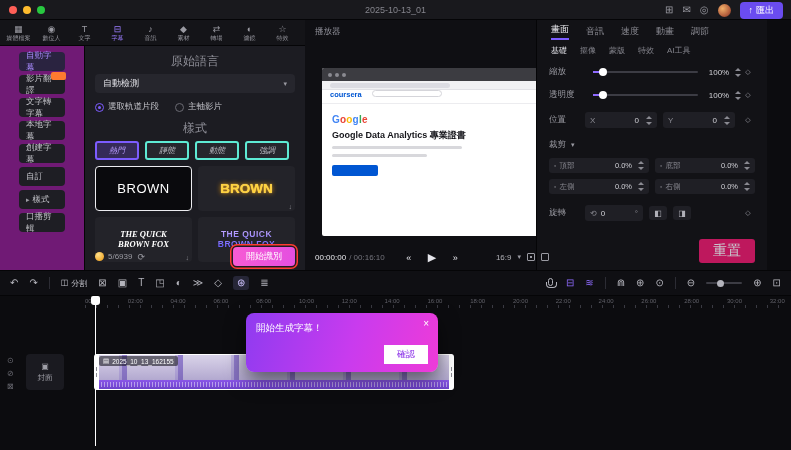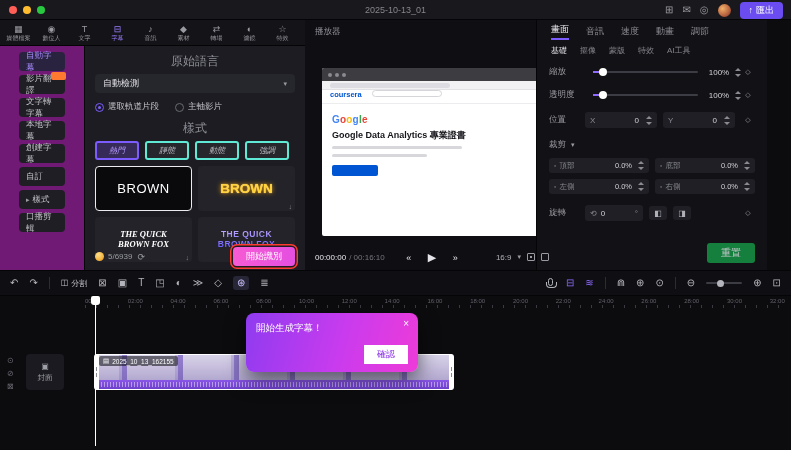--- a/index.html
+++ b/index.html
@@ -135,21 +135,21 @@
   .crop-cell { height:15px; background:#1f1f25; border-radius:3px; display:flex; align-items:center;
                padding:0 5px; font-size:7.5px; gap:3px; }
   .crop-cell .cc-ico { color:#8a8a92; font-size:7px; }
   .crop-cell .cc-l { color:#8a8a92; }
   .crop-cell .cc-v { margin-left:auto; color:#d0d0d6; }
   .rot-box { width:58px; height:16px; background:#1f1f25; border-radius:3px; display:flex; align-items:center;
              padding:0 5px; gap:4px; font-size:8px; color:#d0d0d6; }
   .rot-box .rot-ico { color:#8a8a92; font-size:8px; }
   .flipbtn { width:18px; height:14px; background:#1f1f25; border-radius:3px; display:flex; align-items:center;
              justify-content:center; color:#b0b0b8; font-size:8px; margin-left:6px; }
-  .reset-btn { position:absolute; right:12px; bottom:7px; background:#15803d; color:#c8c8ce; font-size:10px;
+  .reset-btn { position:absolute; right:12px; bottom:7px; background:#be185d; color:#c8c8ce; font-size:14px;
                padding:3px 14px; border-radius:3px; }
 
   
   #tlbar { position:absolute; left:0; top:270px; width:791px; height:26px; background:#0f0f13;
            border-top:1px solid #050507; border-bottom:1px solid #050507; display:flex; align-items:center;
            padding:0 10px; gap:11px; color:#b4b4bc; font-size:10px; }
   .tl-ico { line-height:1; }
   .tl-div { width:1px; height:12px; background:#2c2c34; }
   .tl-split { display:flex; align-items:center; gap:3px; font-size:8px; color:#c4c4cc; }
   .tl-active { background:#262637; border-radius:3px; padding:2px 4px; color:#cfc3ff; }
@@ -187,21 +187,21 @@
   .clip-sel { position:absolute; inset:0; border:1.5px solid #fff; border-radius:3px; z-index:3; }
   .clip-handle { position:absolute; top:0; bottom:0; width:5px; background:#fff; z-index:4;
                  display:flex; flex-direction:column; justify-content:center; align-items:center; gap:2px; }
   .clip-handle i { width:1px; height:4px; background:#8a8a92; display:block; }
   .h-left { left:-1px; border-radius:3px 0 0 3px; } .h-right { right:-1px; border-radius:0 3px 3px 0; }
   .playhead { position:absolute; left:95px; top:0; width:1px; height:150px; background:#fff; z-index:6; }
   .playhead-cap { position:absolute; left:91px; top:0; width:9px; height:9px; background:#fff;
                   border-radius:2px 2px 3px 3px; z-index:6; }
 
   
-  #toast { position:absolute; left:246px; top:313px; width:172px; height:59px; border-radius:8px; z-index:9;
+  #toast { position:absolute; left:246px; top:313px; width:192px; height:59px; border-radius:8px; z-index:9;
            background:linear-gradient(105deg,#8f3bf0 0%,#c93bee 55%,#ee3bd8 100%);
            box-shadow:0 8px 20px rgba(0,0,0,.55); padding:9px 10px; }
   .dlg-msg { font-size:9.5px; color:#fff; }
   .dlg-close { position:absolute; right:9px; top:6px; color:#fff; font-size:10px; line-height:1; }
   .dlg-btn { position:absolute; right:10px; bottom:8px; background:#fff; color:#8a2fe8; font-size:9px;
              padding:3px 13px; border-radius:0; }
 </style>
 </head>
 <body>
 

